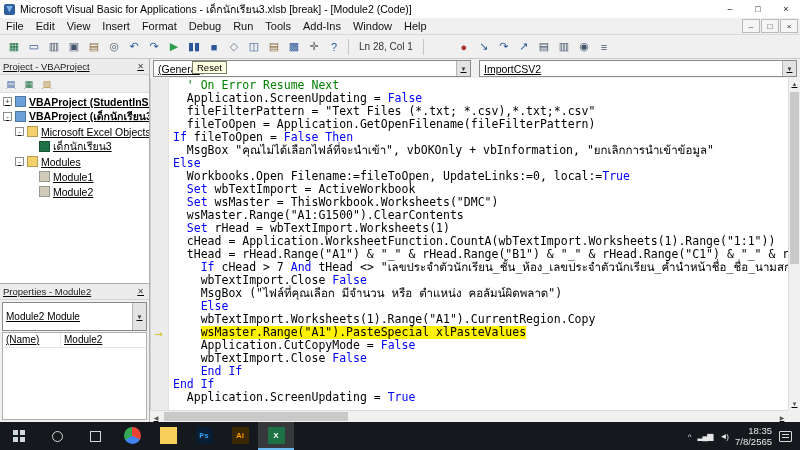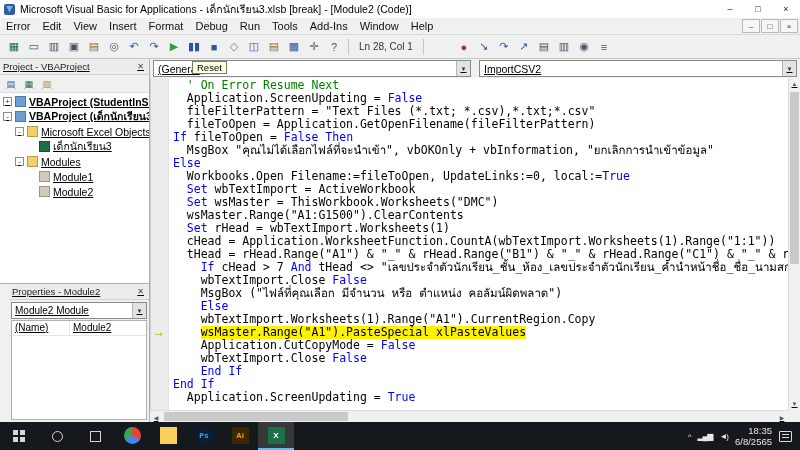--- a/index.html
+++ b/index.html
@@ -37,22 +37,22 @@
   .ptoolbar { height:18px; background:#f0f0f0; border-bottom:1px solid #dddddd; display:flex; align-items:center; padding:0 2px; }
   .ptoolbar .tbtn { width:18px; height:16px; font-size:9px; }
   .tree { flex:1; background:#ffffff; overflow:hidden; font-size:10.5px; padding-top:1px; }
   .tree-row { height:15px; display:flex; align-items:center; gap:3px; white-space:nowrap; overflow:hidden; }
   .expander { width:9px; height:9px; border:1px solid #8c8c8c; background:#fff; font-size:8px; line-height:7px; text-align:center; color:#333; flex:0 0 auto; }
   .expander.hidden { visibility:hidden; }
   .tree-icon { width:11px; height:11px; flex:0 0 auto; border:1px solid rgba(0,0,0,0.25); display:inline-flex; align-items:center; justify-content:center; font-size:6px; color:#fff; }
   .tree-label { color:#000; }
   .tree-label.bold { font-weight:bold; }
 
-  .props-panel { flex:1; display:flex; flex-direction:column; min-height:0;padding-left:9px; }
-  .prop-combo { margin:2px 2px 1px 2px; height:17px; background:#fff; border:1px solid #8a8a8a; display:flex; align-items:center; justify-content:space-between; font-size:10px; padding-left:3px; }
+  .props-panel { flex:1; display:flex; flex-direction:column; min-height:0; }
+  .prop-combo { margin:2px 2px 1px 2px; height:29px; background:#fff; border:1px solid #8a8a8a; display:flex; align-items:center; justify-content:space-between; font-size:10px; padding-left:3px; }
   .combo-arrow { width:14px; height:100%; background:#e3e3e3; border-left:1px solid #b5b5b5; display:flex; align-items:center; justify-content:center; font-size:6px; color:#333; }
   .prop-tabs { display:flex; font-size:9.5px; padding:1px 2px 0 2px; gap:1px; }
   .ptab { padding:1px 5px; border:1px solid #b0b0b0; border-bottom:none; background:#e6e6e6; color:#333; }
   .ptab.active { background:#ffffff; }
   .prop-grid { flex:1; margin:0 2px 2px 2px; background:#fff; border:1px solid #b0b0b0; font-size:10px; overflow:hidden; }
   .prop-row { display:flex; height:15px; border-bottom:1px solid #e6e6e6; }
   .prop-name { width:58px; border-right:1px solid #e6e6e6; padding:1px 3px; }
   .prop-value { flex:1; padding:1px 3px; }
 
   
@@ -110,21 +110,21 @@
     <span class="title-text">Microsoft Visual Basic for Applications - เด็กนักเรียน3.xlsb [break] - [Module2 (Code)]</span>
     <div class="win-controls">
         <span class="wbtn">–</span>
         <span class="wbtn">□</span>
         <span class="wbtn">×</span>
       </div>
   </div>
 
   <div class="menubar">
     <div class="menu-items">
-        <span class="menu-item">Error</span>
+        <span class="menu-item">File</span>
         <span class="menu-item">Edit</span>
         <span class="menu-item">View</span>
         <span class="menu-item">Insert</span>
         <span class="menu-item">Format</span>
         <span class="menu-item">Debug</span>
         <span class="menu-item">Run</span>
         <span class="menu-item">Tools</span>
         <span class="menu-item">Add-Ins</span>
         <span class="menu-item">Window</span>
         <span class="menu-item">Help</span>
@@ -314,19 +314,19 @@
         </div>
       </div>
     <div class="tray">
       <span style="display:flex;gap:7px;align-items:center;">
           <span class="tray-ic">^</span>
           <span class="tray-ic">▂▄▆</span>
           <span class="tray-ic">◄)</span>
         </span>
       <span class="clock">
         <span>18:35</span><br>
-        <span>6/8/2565</span>
+        <span>7/8/2565</span>
       </span>
       <span class="action-center"></span>
     </div>
   </div>
 
 </div>
 
 </body></html>

